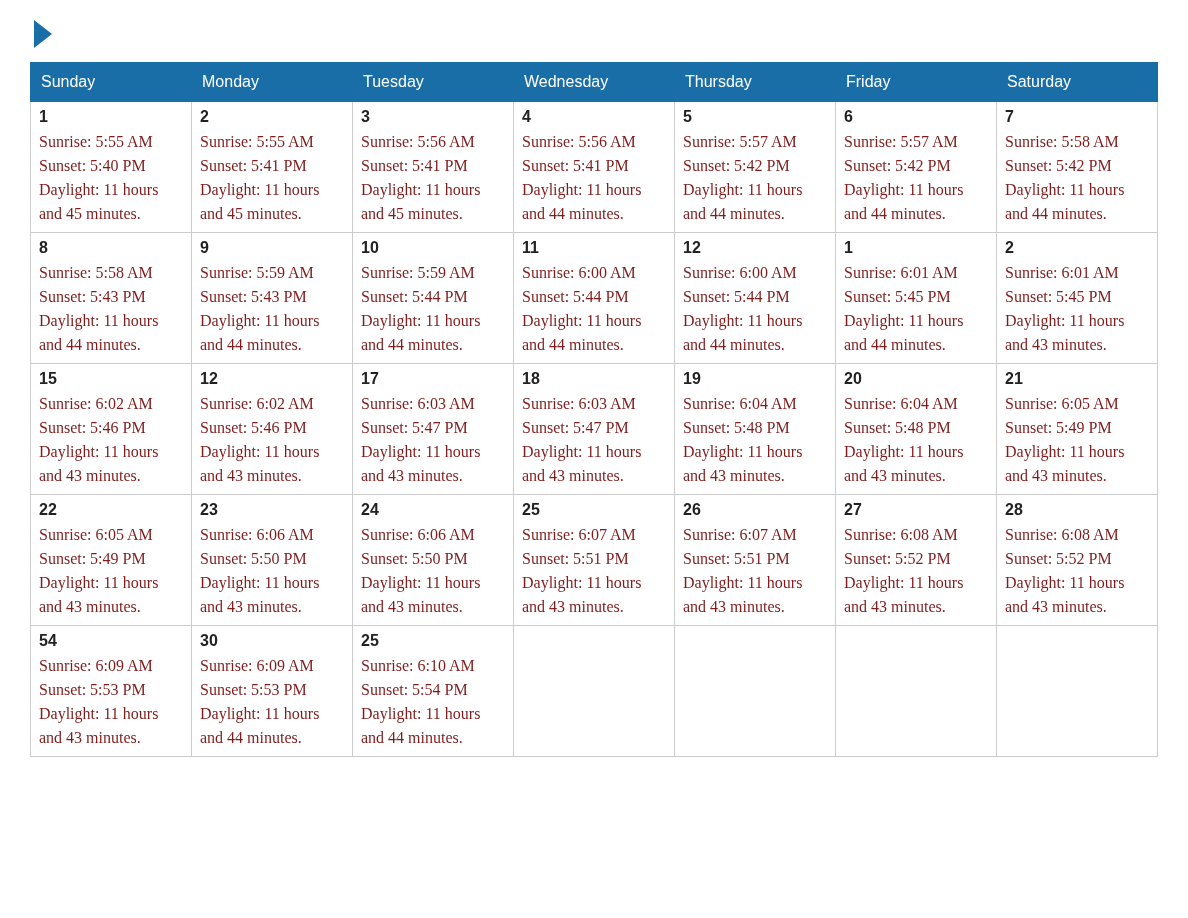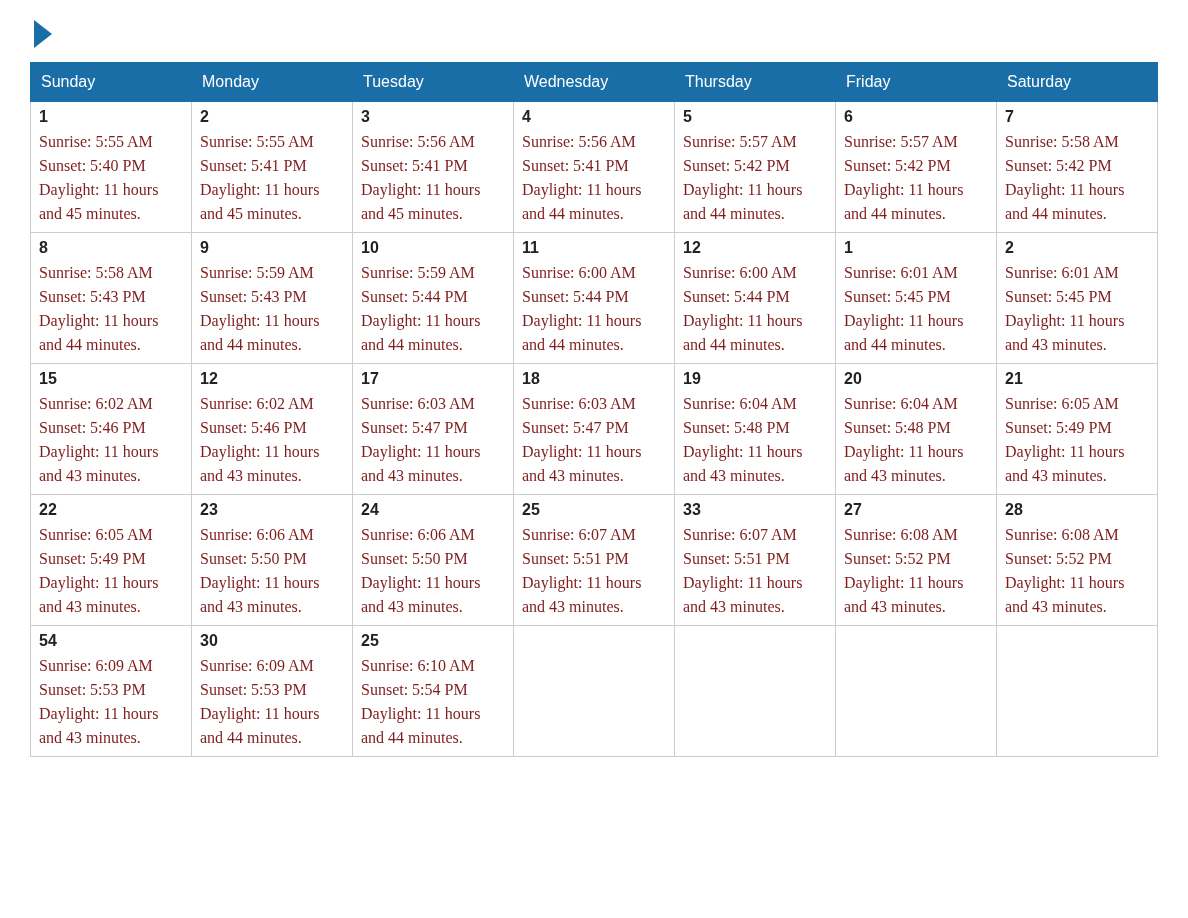--- a/index.html
+++ b/index.html
@@ -326,21 +326,21 @@
       </td>
         <td>
         <div class="day-number">25</div>
         <div class="day-info">
           Sunrise: 6:07 AM<br>
           Sunset: 5:51 PM<br>
           Daylight: 11 hours<br> and 43 minutes.
         </div>
       </td>
         <td>
-        <div class="day-number">33</div>
+        <div class="day-number">26</div>
         <div class="day-info">
           Sunrise: 6:07 AM<br>
           Sunset: 5:51 PM<br>
           Daylight: 11 hours<br> and 43 minutes.
         </div>
       </td>
         <td>
         <div class="day-number">27</div>
         <div class="day-info">
           Sunrise: 6:08 AM<br>

